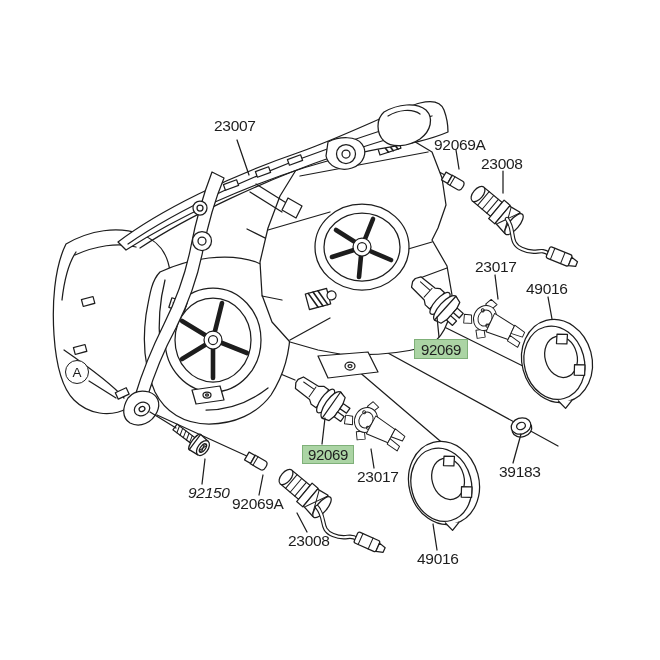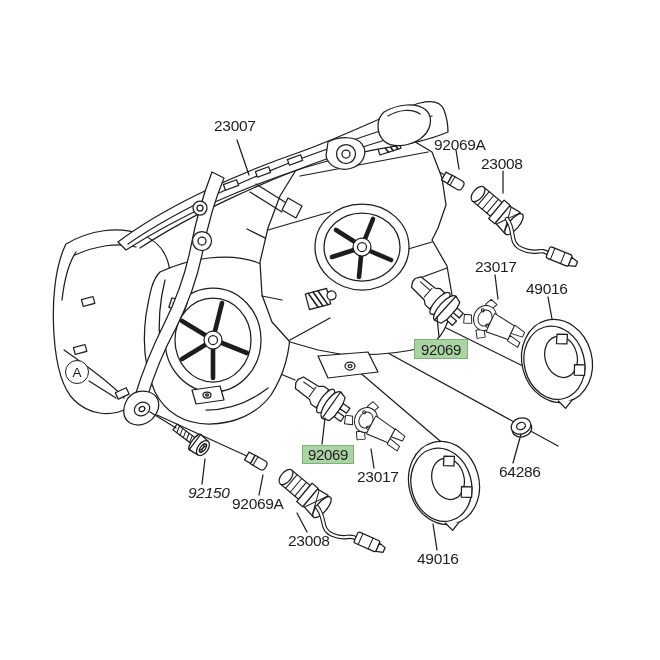--- a/index.html
+++ b/index.html
@@ -287,21 +287,21 @@
     </g>
   </g>
 </svg>
 
 <div class="callout" id="c-23007">23007</div>
 <div class="callout" id="c-92069a-top">92069A</div>
 <div class="callout" id="c-23008-top">23008</div>
 <div class="callout" id="c-23017-top">23017</div>
 <div class="callout" id="c-49016-top">49016</div>
 <div class="callout green" id="c-92069-top">92069</div>
-<div class="callout" id="c-92143">64286</div>
+<div class="callout" id="c-92143">39183</div>
 <div class="callout green" id="c-92069-bottom">92069</div>
 <div class="callout" id="c-23017-bottom">23017</div>
 <div class="callout" id="c-92150">92150</div>
 <div class="callout" id="c-92069a-bottom">92069A</div>
 <div class="callout" id="c-23008-bottom">23008</div>
 <div class="callout" id="c-49016-bottom">49016</div>
 <div id="view-a">A</div>
 </div>
 
 </body></html>

